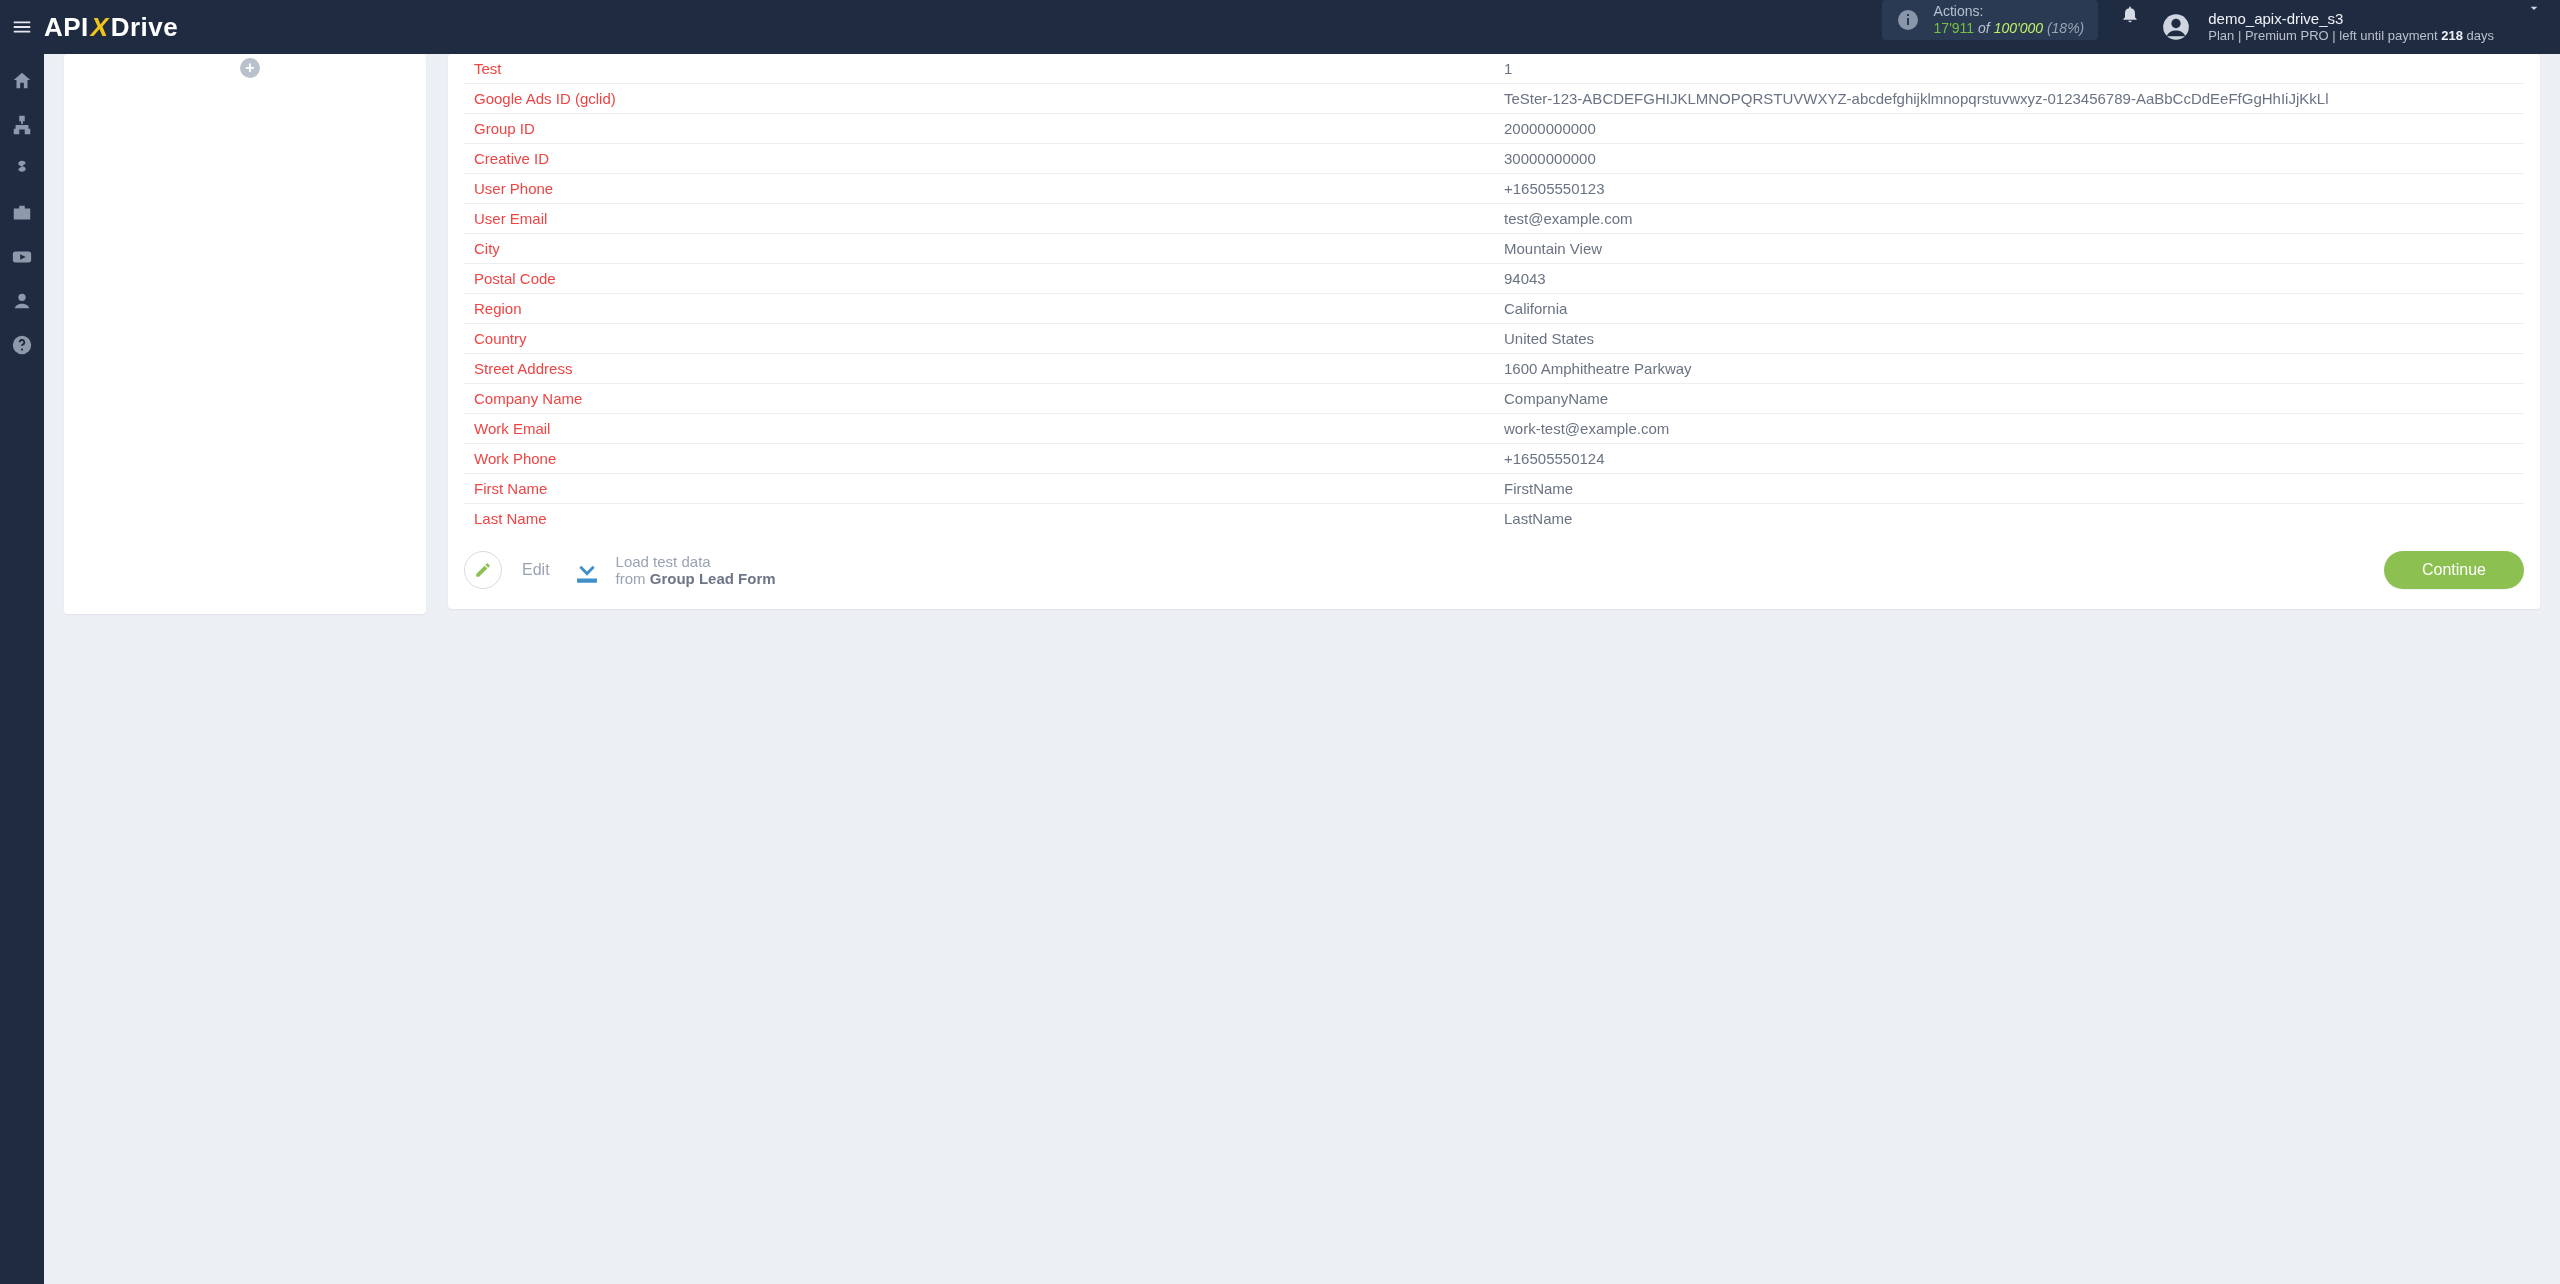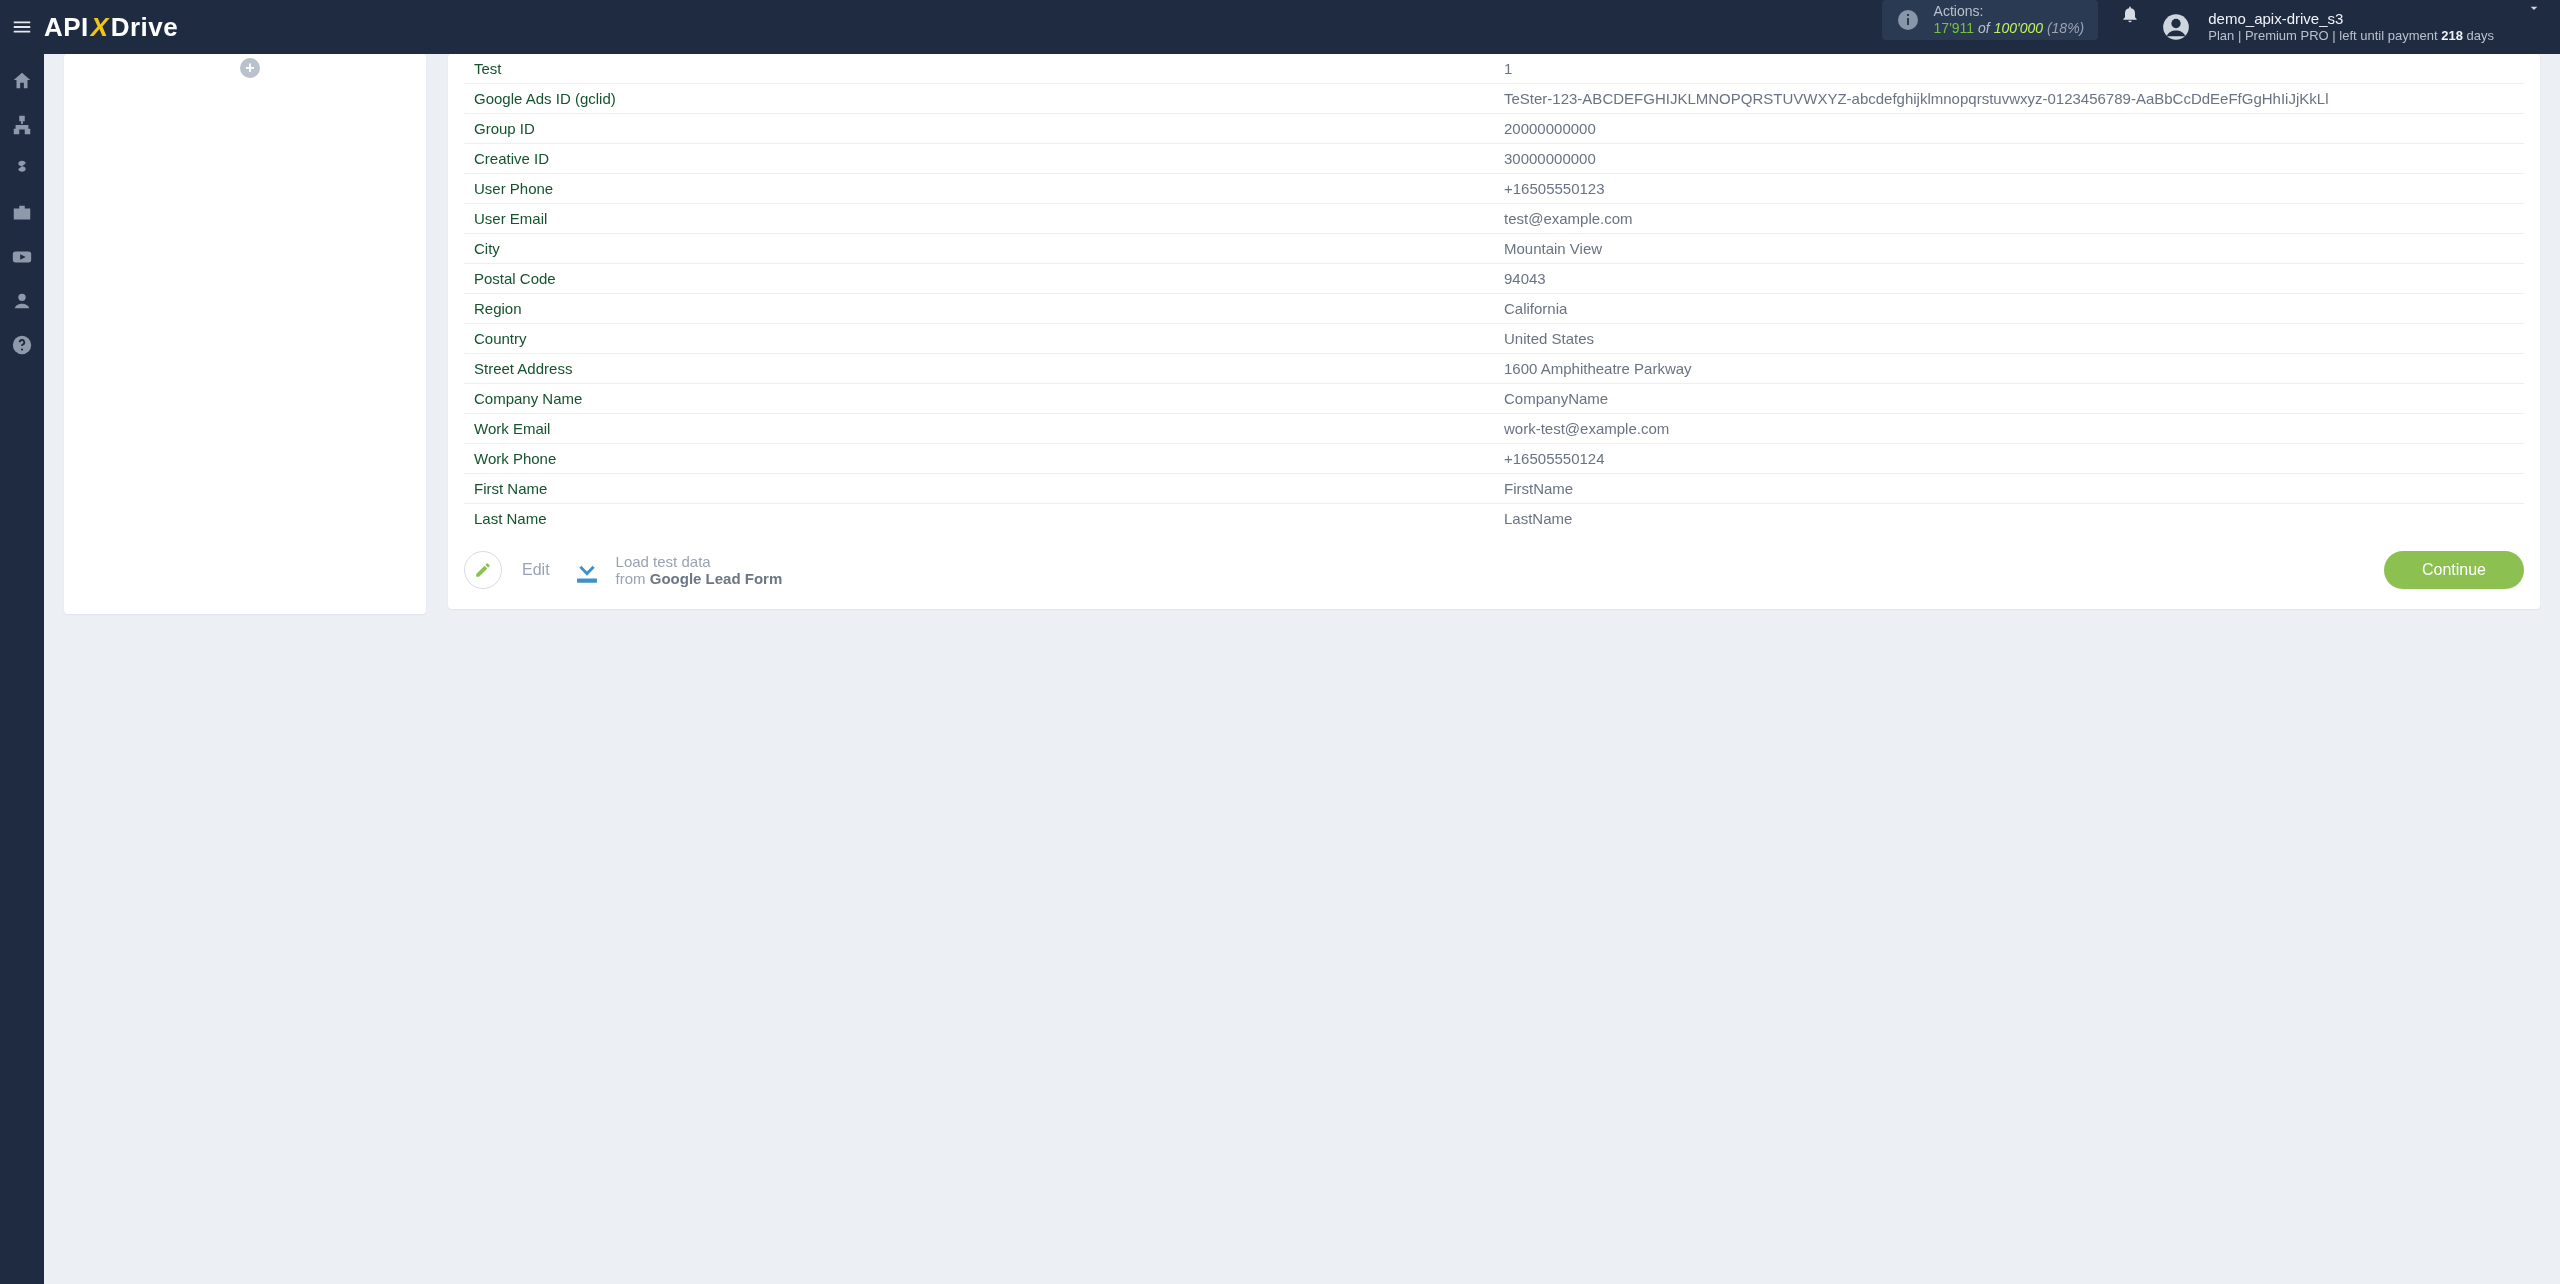--- a/index.html
+++ b/index.html
@@ -81,21 +81,21 @@
     padding:0 16px 20px 16px;
   }
 
   table.data {
     width:100%; border-collapse:collapse; font-size:15px; color:#6a7383;
   }
   table.data td {
     border-top:1px solid #eceef2; padding:6px 10px; vertical-align:top;
   }
   table.data tr:first-child td { border-top:none; }
-  table.data td.k { width:50%; color:#14532d; }
+  table.data td.k { width:50%; color:#ef4444; }
   table.data td.v { width:50%; color:#6a7383; word-break:break-all; }
 
   .footerbar {
     display:flex; align-items:center; margin-top:18px; gap:20px;
   }
   .roundbtn {
     width:38px; height:38px; border-radius:50%; border:1px solid #d7dbe2; background:#fff;
     display:flex; align-items:center; justify-content:center; cursor:pointer;
   }
   .roundbtn svg { width:18px; height:18px; fill:#8cc152; }
@@ -290,21 +290,21 @@
         </div>
         <div class="editlabel">Edit</div>
 
         <div class="loadblock">
           <svg viewBox="0 0 24 24">
               <path d="M12 3v10l4-4 1.4 1.4L12 16 6.6 10.4 8 9l4 4V3h0zM5 18h14v3H5z"></path>
             </svg>
           <div class="loadtext">
             <div class="ln1">Load test data</div>
             <div class="ln2">
-              <span>from </span><b>Google Lead Form</b>
+              <span>from </span><b>Group Lead Form</b>
             </div>
           </div>
         </div>
 
         <div class="spacer"></div>
         <button class="continue-btn">Continue</button>
       </div>
     </div>
   </div>
 </div>

